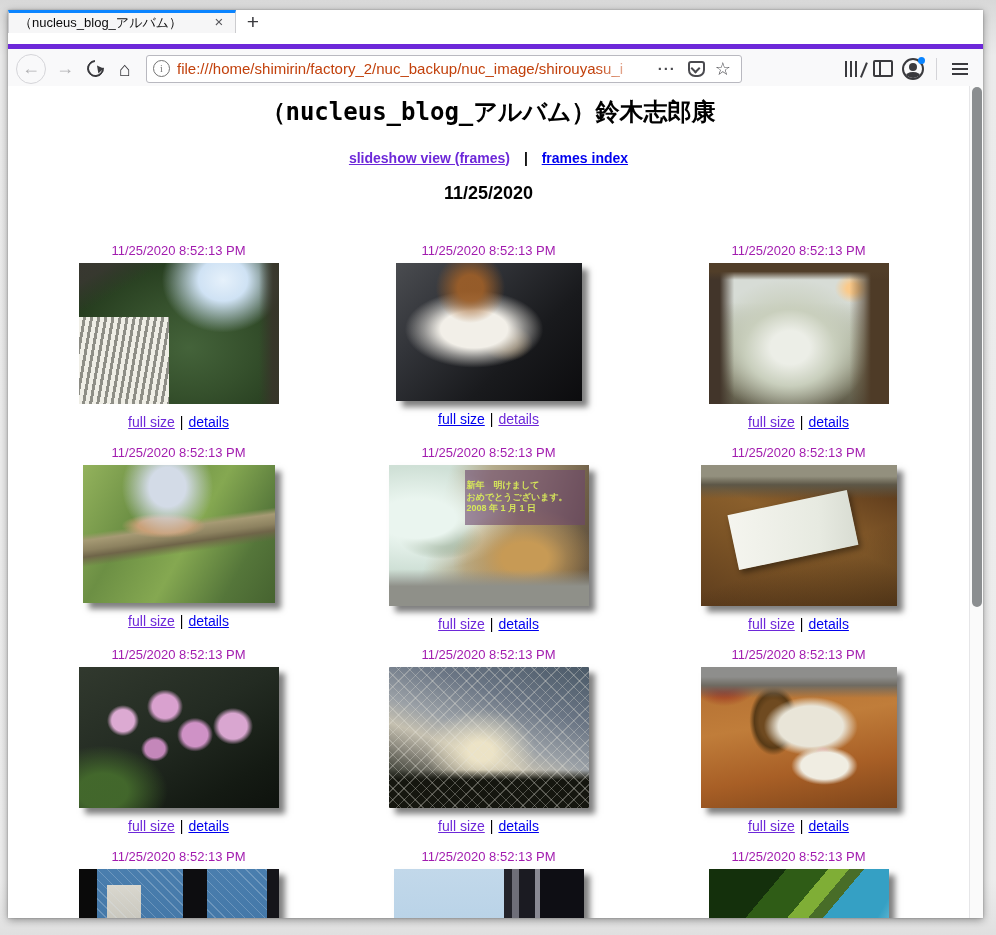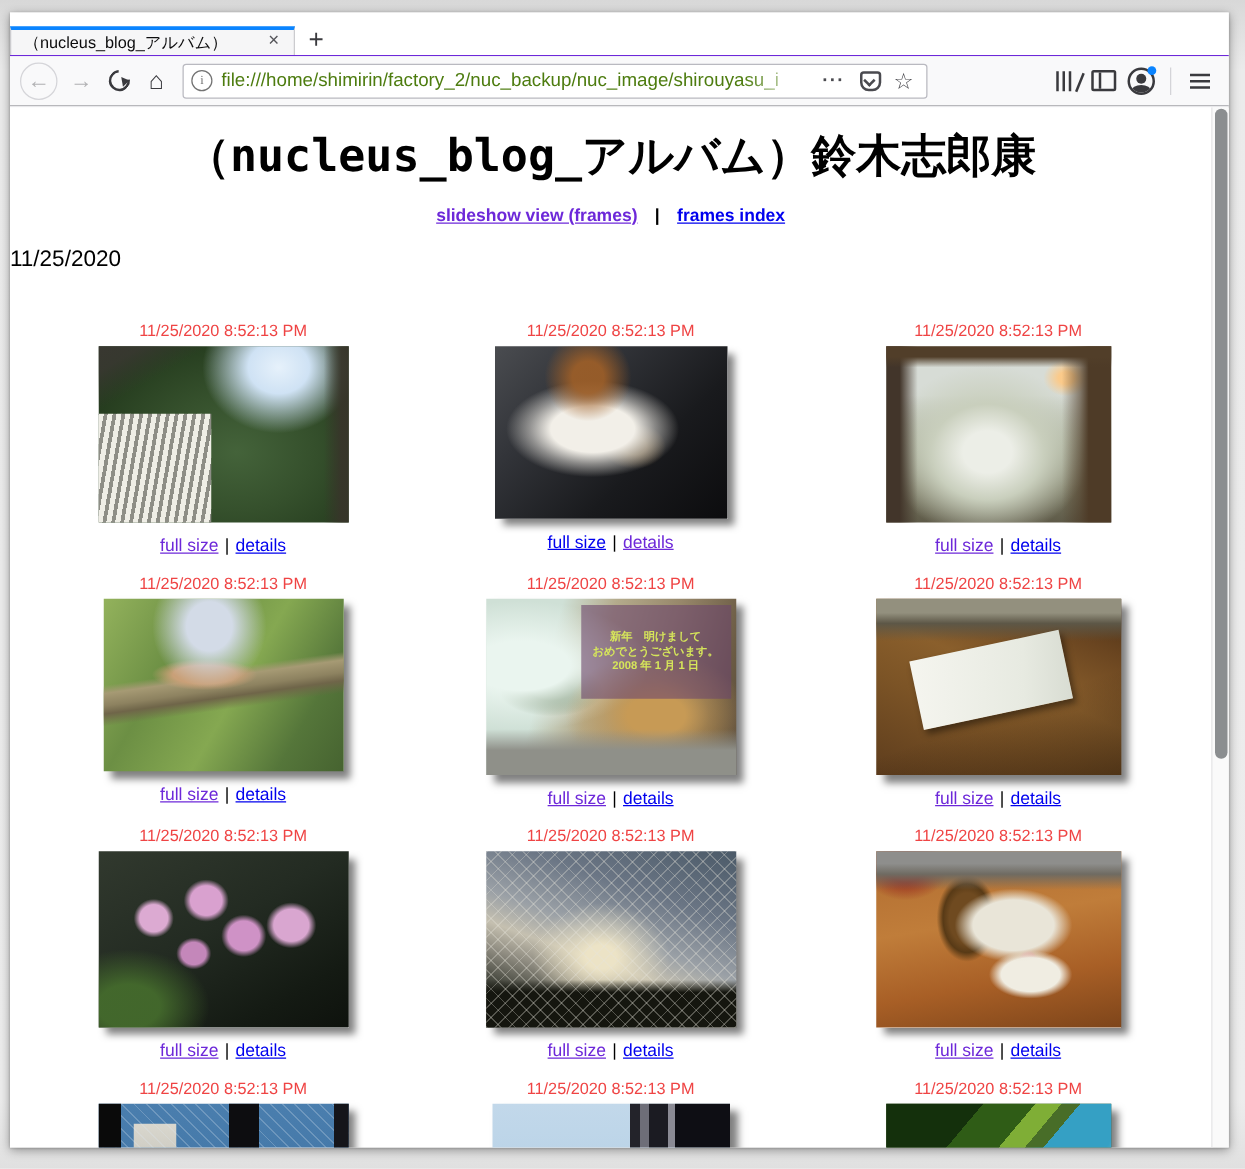--- a/index.html
+++ b/index.html
@@ -7,21 +7,21 @@
     width:996px;height:935px;position:relative;overflow:hidden;
     background:linear-gradient(180deg,#d8d8d8 0%,#ebebeb 6%,#ededed 94%,#e0e0e0 100%);
     font-family:"Liberation Sans",sans-serif;
   }
   
   .window{
     position:absolute;left:8px;top:10px;width:975px;height:908px;
     background:#f9f9fa;box-shadow:0 2px 8px rgba(0,0,0,.38),0 0 2px rgba(0,0,0,.25);
   }
   
-  .tabbar{height:34px;background:#ffffff;border-bottom:1px solid #6d28d9;display:flex;align-items:flex-end;}
+  .tabbar{height:34px;background:#ffffff;border-bottom:5px solid #6d28d9;display:flex;align-items:flex-start;}
   .tab{
     width:228px;display:flex;align-items:center;background:#f6f6f7;
     border-left:1px solid #cccccf;border-right:1px solid #cccccf;
     border-top:3px solid #0a84ff;box-sizing:border-box;padding:0 6px 0 10px;
   }
   .tab-title{flex:1;font-size:13px;color:#0c0c0d;white-space:nowrap;overflow:hidden;}
   .tab-close{width:20px;height:20px;line-height:18px;text-align:center;font-size:15px;color:#55555a;border-radius:3px;cursor:default;}
   .newtab{width:34px;display:flex;align-items:center;justify-content:center;font-size:21px;font-weight:300;color:#3a3a3e;}
   
   .toolbar{height:40px;background:#f9f9fa;border-bottom:1px solid #b8b8bc;display:flex;align-items:center;padding:0 8px;box-sizing:border-box;}
@@ -30,21 +30,21 @@
   .reload-glyph{width:13px;height:13px;border:2px solid #3a3a3e;border-radius:50%;border-top-color:transparent;transform:rotate(40deg);position:relative;}
   .reload-glyph:after{content:"";position:absolute;right:-4px;top:-2px;border:4px solid transparent;border-left:6px solid #3a3a3e;transform:rotate(-50deg);}
   .home-glyph{font-size:20px;color:#3a3a3e;line-height:1;}
   
   .urlbar{
     flex:0 0 596px;height:28px;margin-left:6px;margin-right:48px;background:#ffffff;
     border:1px solid #b9b9c0;border-radius:3px;display:flex;align-items:center;padding:0 6px;box-sizing:border-box;
   }
   .info-icon{width:15px;height:15px;border:1px solid #737373;border-radius:50%;color:#737373;font-size:10px;font-family:"Liberation Serif",serif;
     display:flex;align-items:center;justify-content:center;margin-right:7px;flex:0 0 auto;}
-  .url-text{flex:1;font-size:15px;color:#4d7c0f;white-space:nowrap;overflow:hidden;
+  .url-text{flex:1;font-size:15px;color:#c2410c;white-space:nowrap;overflow:hidden;
     -webkit-mask-image:linear-gradient(90deg,#000 88%,transparent 99%);mask-image:linear-gradient(90deg,#000 88%,transparent 99%);}
   .page-actions{display:flex;align-items:center;flex:0 0 auto;}
   .more-icon{font-size:15px;font-weight:bold;color:#4a4a4f;letter-spacing:1px;margin:0 6px;}
   .pocket-icon{width:13px;height:12px;border:2px solid #4a4a4f;border-radius:3px 3px 7px 7px;position:relative;margin:0 6px;}
   .pocket-icon:after{content:"";position:absolute;left:2px;top:2px;width:5px;height:5px;border-right:2px solid #4a4a4f;border-bottom:2px solid #4a4a4f;transform:rotate(45deg);}
   .star-icon{font-size:18px;color:#4a4a4f;margin:0 4px;line-height:1;}
   
   .chrome-icons{display:flex;align-items:center;margin-left:auto;}
   .cbtn{width:30px;height:30px;display:flex;align-items:center;justify-content:center;}
   .library-glyph{display:flex;align-items:flex-end;height:16px;}
@@ -57,32 +57,32 @@
   .account-glyph:after{content:"";position:absolute;left:1px;top:12px;width:16px;height:10px;border-radius:50%;background:#3a3a3e;}
   .notify-dot{position:absolute;width:7px;height:7px;border-radius:50%;background:#0a84ff;margin-left:16px;margin-top:-16px;}
   .vsep{width:1px;height:22px;background:#d4d4d8;margin:0 8px;}
   .hamburger-glyph{width:16px;height:2px;background:#3a3a3e;box-shadow:0 5px 0 #3a3a3e,0 10px 0 #3a3a3e;margin-top:-10px;}
   
   .viewport{position:absolute;top:76px;left:0;right:14px;bottom:0;background:#ffffff;overflow:hidden;}
   .vscrollbar{position:absolute;top:76px;right:0;width:14px;bottom:0;background:#fafafa;border-left:1px solid #e6e6e8;box-sizing:border-box;}
   .vthumb{position:absolute;top:1px;left:2px;width:10px;height:520px;background:#8b8e90;border-radius:6px;}
   
   .page-title{
-    font-family:"DejaVu Sans Mono",monospace;font-weight:bold;font-size:36px;line-height:44px;
-    text-align:center;margin:18px 0 0;color:#000;
+    font-family:"DejaVu Sans Mono",monospace;font-weight:bold;font-size:24px;line-height:44px;
+    text-align:center;margin:4px 0 0;color:#000;
   }
   .page-nav{text-align:center;margin-top:16px;font-size:14px;font-weight:bold;line-height:17px;}
   .page-nav .sep{color:#000;margin:0 10px;}
   a.lnk{text-decoration:underline;cursor:pointer;}
   .lnk-green{color:#6d28d9;}
   .lnk-blue{color:#0000EE;}
-  .date-heading{text-align:left;font-size:18px;font-weight:normal;line-height:21px;margin:16px 0 0;color:#000;}
+  .date-heading{text-align:center;font-size:18px;font-weight:bold;line-height:21px;margin:16px 0 0;color:#000;}
   .grid{width:930px;margin:40px auto 0;display:grid;grid-template-columns:repeat(3,310px);}
   .cell{height:202px;text-align:center;}
-  .ts{font-size:13px;line-height:14px;color:#ef4444;margin-bottom:5px;}
+  .ts{font-size:13px;line-height:14px;color:#a21caf;margin-bottom:5px;}
   .ph{display:inline-block;position:relative;width:200px;height:141px;overflow:hidden;vertical-align:top;background-repeat:no-repeat;background-size:100% 100%;}
   .ph.shadow{box-shadow:6px 6px 6px rgba(0,0,0,.5);}
   .links{margin-top:10px;font-size:14px;line-height:17px;}
   .links .sep{color:#000;margin:0 5px;}
   
   .ph-1{background-image:
     linear-gradient(150deg,rgba(58,56,50,.95) 0%,rgba(58,56,50,.85) 8%,rgba(0,0,0,0) 20%),
     linear-gradient(270deg,rgba(56,52,42,.9) 0%,rgba(56,52,42,.9) 3%,rgba(0,0,0,0) 10%),
     radial-gradient(ellipse at 72% 12%,#e6f1fb 0%,#cfe2f4 12%,rgba(0,0,0,0) 30%),
     repeating-linear-gradient(100deg,#efeee6 0 4px,#8e8e86 4px 7px),
@@ -106,21 +106,21 @@
     radial-gradient(ellipse 22% 9% at 42% 44%,#c9a078 0%,#c9a078 60%,rgba(0,0,0,0) 100%),
     linear-gradient(172deg,rgba(0,0,0,0) 42%,#a69a74 46%,#8d8260 52%,#6f6549 56%,rgba(0,0,0,0) 62%),
     linear-gradient(120deg,#93b25c 0%,#6c8f44 30%,#85a851 55%,#55763a 80%,#466330 100%);}
   .ph-5{background-image:
     linear-gradient(0deg,#8f9089 0%,#8f9089 14%,rgba(0,0,0,0) 26%),
     radial-gradient(ellipse at 68% 66%,#c79a55 0%,#c79a55 12%,rgba(199,154,85,.5) 22%,rgba(0,0,0,0) 38%),
     radial-gradient(ellipse at 14% 38%,#eaf5ef 0%,#eaf5ef 16%,rgba(0,0,0,0) 42%),
     radial-gradient(ellipse at 26% 52%,rgba(70,100,60,.85) 0%,rgba(70,100,60,.85) 8%,rgba(0,0,0,0) 20%),
     linear-gradient(105deg,#cfe0d6 0%,#cfe0d6 26%,#b4ab8c 44%,#97876a 66%,#6b5b44 88%,#55483a 100%);}
   .ph-caption{position:absolute;right:4px;top:5px;width:58%;background:rgba(108,70,108,.6);
-    color:#d6e65a;font-size:9px;font-weight:bold;line-height:1.3;padding:20px 2px;text-align:center;white-space:pre-line;}
+    color:#d6e65a;font-size:9px;font-weight:bold;line-height:1.3;padding:10px 2px;text-align:left;white-space:pre-line;}
   .ph-6{width:196px;background-image:
     linear-gradient(180deg,#93907e 0%,#93907e 8%,#5d5747 14%,rgba(0,0,0,0) 24%),
     linear-gradient(160deg,rgba(0,0,0,0) 60%,rgba(40,24,10,.55) 100%),
     linear-gradient(25deg,#5e3d1d 0%,#7c5426 35%,#8a5f2c 55%,#6a4520 80%,#4c2f14 100%);}
   .ph-6:after{content:"";position:absolute;left:16%;top:26%;width:62%;height:40%;
     background:linear-gradient(100deg,#f5f5ef 0%,#e7eae1 70%,#d8dcd2 100%);
     transform:rotate(-12deg);box-shadow:2px 4px 6px rgba(0,0,0,.45);}
   .ph-7{background-image:
     radial-gradient(ellipse at 12% 88%,rgba(70,110,45,.9) 0%,rgba(70,110,45,.9) 10%,rgba(0,0,0,0) 26%),
     radial-gradient(ellipse 8% 11% at 22% 38%,#dcaad2 0%,#dcaad2 70%,rgba(0,0,0,0) 100%),

